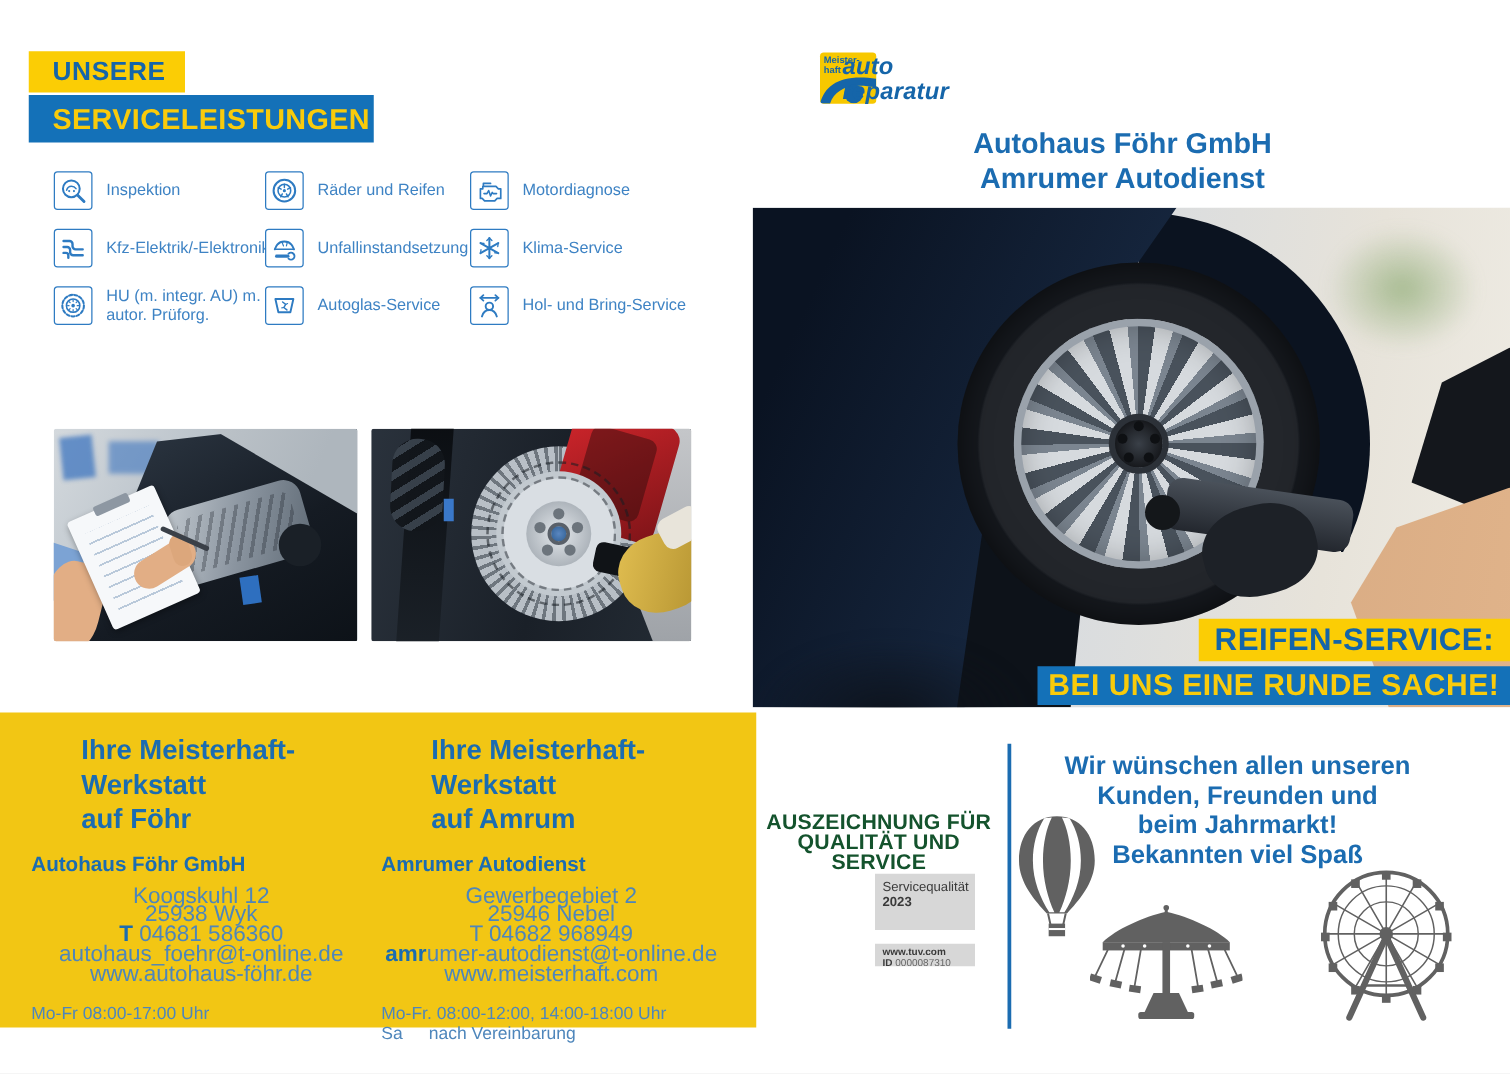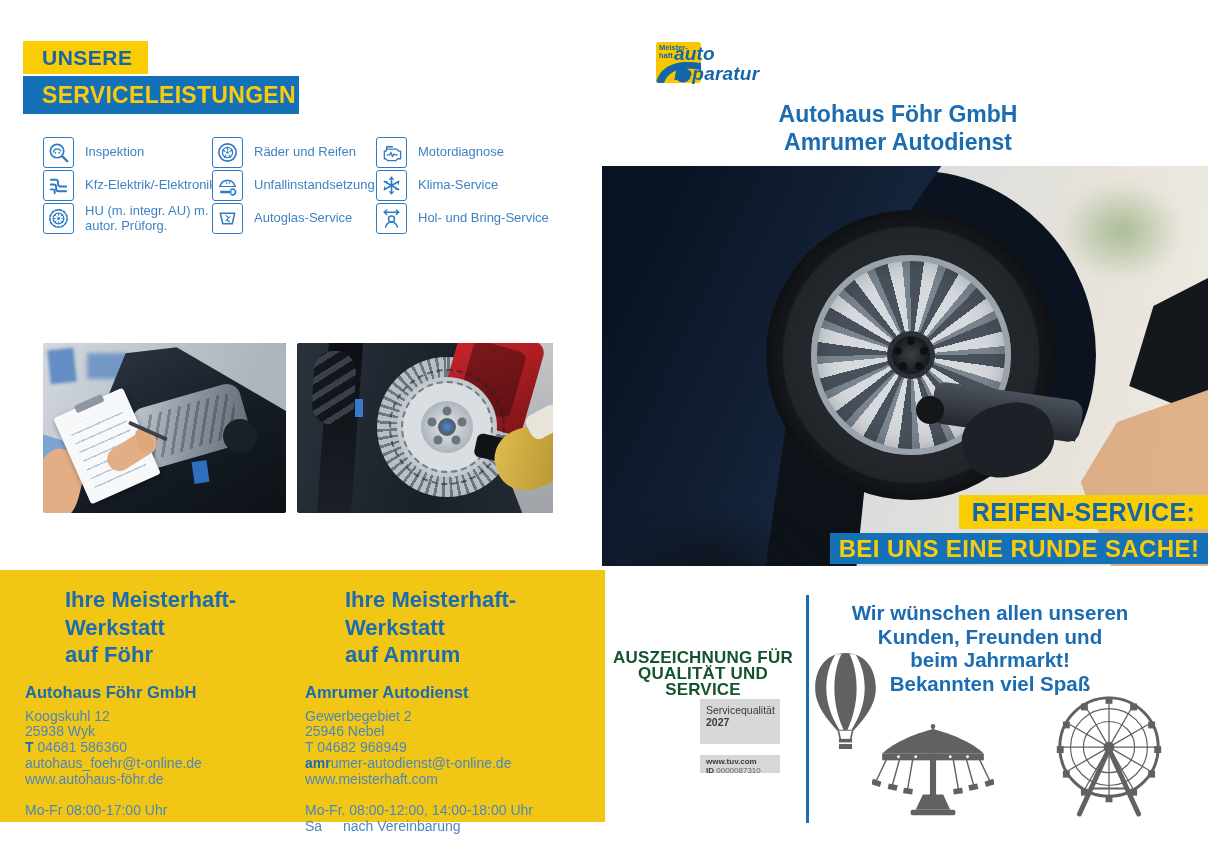--- a/index.html
+++ b/index.html
@@ -13,21 +13,21 @@
   
   .hdr-yellow { left:23px; top:41px; width:125px; height:33px; background:#FBCD05;
     color:#1565A9; font-weight:bold; font-size:21px; letter-spacing:.5px;
     display:flex; align-items:center; padding-left:19px; }
   .hdr-blue { left:23px; top:76px; width:276px; height:38px; background:#1471B8;
     color:#F9CB0B; font-weight:bold; font-size:23px; letter-spacing:.3px;
     display:flex; align-items:center; padding-left:19px; }
 
   
   .services { left:43px; top:137px; width:540px; display:grid;
-    grid-template-columns:169px 164px 207px; grid-auto-rows:31px; row-gap:2px; }
+    grid-template-columns:169px 164px 207px; grid-auto-rows:31px; row-gap:15px; }
   .svc { display:flex; align-items:center; gap:11px; }
   .svc-icon { width:31px; height:31px; flex:0 0 31px; border:1.6px solid #2E7BC2;
     border-radius:3px; display:flex; align-items:center; justify-content:center; background:#fff; }
   .svc-icon svg { stroke:#2E7BC2; fill:none; stroke-linecap:round; stroke-linejoin:round; }
   .svc-label { font-size:13px; color:#3E83C4; line-height:14.5px; white-space:nowrap; }
   .svc-label.wrap { white-space:normal; width:132px; }
 
   
   .photo { top:343px; height:170px; overflow:hidden; border-radius:2px; }
   .photo-engine { left:43px; width:243px; }
@@ -133,21 +133,21 @@
     color:#F9CB0B; font-weight:bold; font-size:24px; letter-spacing:.4px;
     display:flex; align-items:center; justify-content:center; }
 
   
   .bottom-panel { left:0; top:570px; width:605px; height:252px; background:#F2C614; }
   .loc-col { position:absolute; top:16px; width:272px; color:#4E86BB; }
   .loc-col.foehr { left:25px; }
   .loc-col.amrum { left:305px; }
   .loc-head { color:#1B6CB1; font-weight:bold; font-size:22px; line-height:27.5px;margin-left:40px; }
   .loc-name { margin-top:14px; color:#1B6CB1; font-weight:bold; font-size:16.5px; }
-  .loc-addr { margin-top:7px; font-size:14px; line-height:15.8px; }
+  .loc-addr { margin-top:7px; font-size:18px; line-height:15.8px;text-align:center; }
   .loc-addr .b { color:#1B6CB1; font-weight:bold; }
   .loc-hours { margin-top:16px; font-size:14px; line-height:15.8px; }
   .sa-row { display:flex; }
   .sa-row .sa { width:38px; }
 
   
   .award-head { left:608px; top:650px; width:190px; text-align:center; color:#14532d;
     font-weight:bold; font-size:17px; line-height:16px; letter-spacing:.2px; }
   .tuv-badge { left:622px; top:697px; width:78px; height:78px; border-radius:13px;
     background:linear-gradient(150deg,#FAFAFA,#B5B5B5); padding:4px;
@@ -440,21 +440,21 @@
 
   <div class="abs award-head">
     <div>AUSZEICHNUNG FÜR</div>
     <div>QUALITÄT UND SERVICE</div>
   </div>
 
 
   <div class="abs tuv-panel">
     <div class="tuv-panel-top">
       <div>Servicequalität</div>
-      <div class="year">2027</div>
+      <div class="year">2023</div>
     </div>
     <div class="tuv-panel-gap"></div>
     <div class="tuv-panel-bot">
       <div class="url">www.tuv.com</div>
       <div><span class="idl">ID</span> <span class="idv">0000087310</span></div>
     </div>
   </div>
 
   <div class="abs divider"></div>
 

